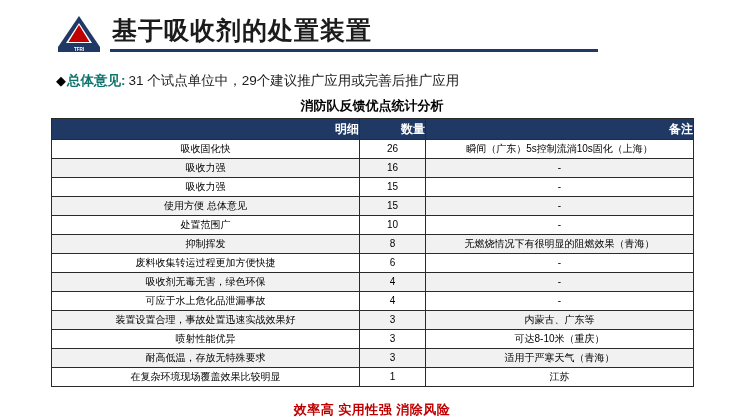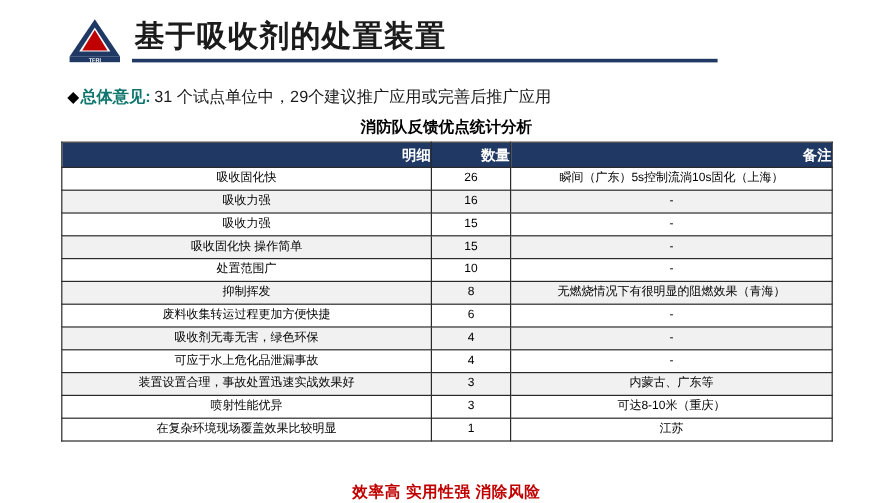--- a/index.html
+++ b/index.html
@@ -193,21 +193,21 @@
         <td>吸收力强</td>
         <td>16</td>
         <td>-</td>
       </tr>
       <tr class="odd">
         <td>吸收力强</td>
         <td>15</td>
         <td>-</td>
       </tr>
       <tr class="even">
-        <td>吸收固化快 操作简单</td>
+        <td>使用方便 总体意见</td>
         <td>15</td>
         <td>-</td>
       </tr>
       <tr class="odd">
         <td>处置范围广</td>
         <td>10</td>
         <td>-</td>
       </tr>
       <tr class="even">
         <td>抑制挥发</td>
@@ -232,20 +232,25 @@
       <tr class="even">
         <td>装置设置合理，事故处置迅速实战效果好</td>
         <td>3</td>
         <td>内蒙古、广东等</td>
       </tr>
       <tr class="odd">
         <td>喷射性能优异</td>
         <td>3</td>
         <td>可达8-10米（重庆）</td>
       </tr>
+      <tr class="even">
+        <td>耐高低温，存放无特殊要求</td>
+        <td>3</td>
+        <td>适用于严寒天气（青海）</td>
+      </tr>
       <tr class="odd">
         <td>在复杂环境现场覆盖效果比较明显</td>
         <td>1</td>
         <td>江苏</td>
       </tr>
     </tbody>
   </table>
 
   <div class="footer-slogan">效率高 实用性强 消除风险</div>
 

